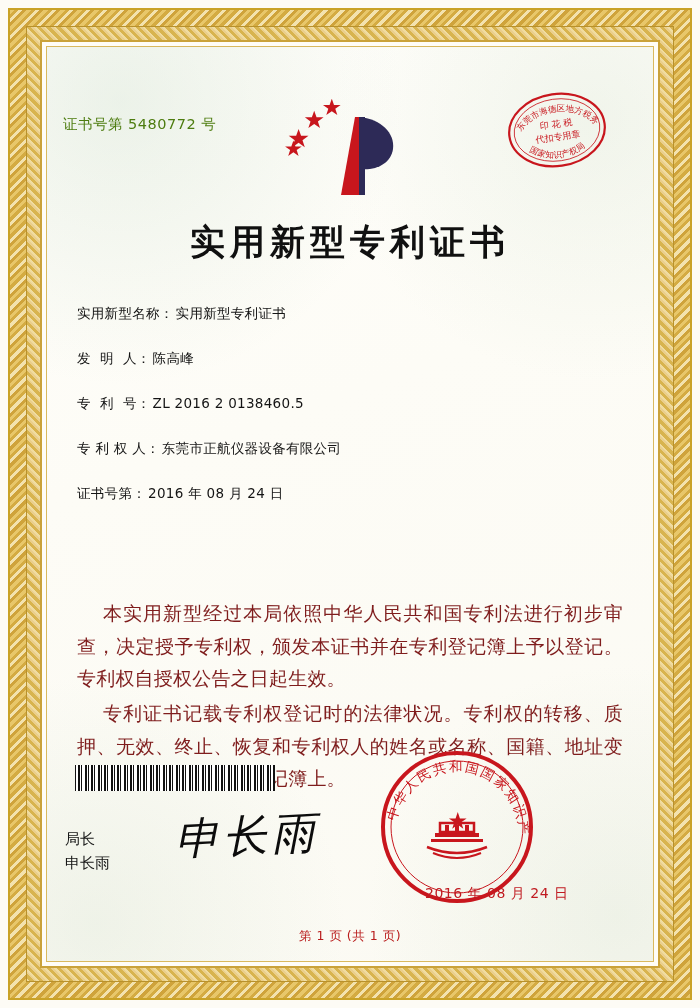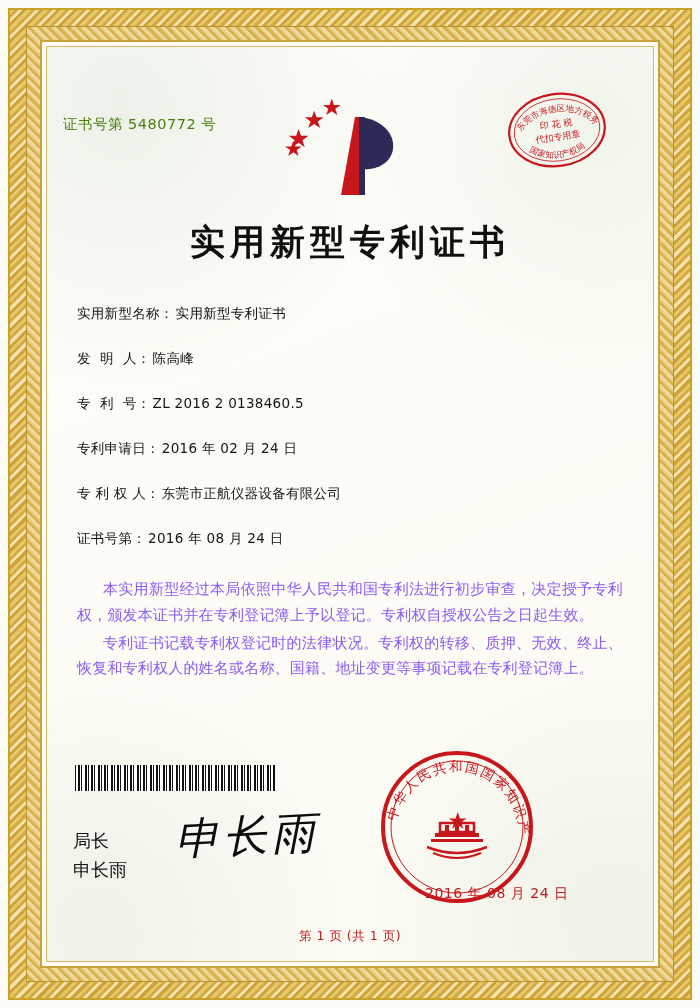--- a/index.html
+++ b/index.html
@@ -154,24 +154,24 @@
   .field-value {
     letter-spacing: 0.3px;
     margin-left: 2px;
   }
 
   
   .paragraphs {
     position: absolute;
     left: 30px;
     right: 30px;
-    top: 530px;
-    font-size: 15px;
+    top: 550px;
+    font-size: 19px;
     line-height: 1.72;
-    color: #8b5cf6;
+    color: #7f1d1d;
     text-align: justify;
   }
   .paragraphs p {
     margin: 0 0 2px 0;
     text-indent: 26px;
     letter-spacing: 0.2px;
   }
 
   
   .barcode {
@@ -184,23 +184,23 @@
       repeating-linear-gradient(90deg,
         #111 0px, #111 1px, #fff 1px, #fff 3px,
         #111 3px, #111 5px, #fff 5px, #fff 6px,
         #111 6px, #111 7px, #fff 7px, #fff 10px,
         #111 10px, #111 12px, #fff 12px, #fff 13px);
   }
 
   
   .sign-label {
     position: absolute;
-    left: 26px;
+    left: 18px;
     top: 780px;
-    font-size: 18px;
+    font-size: 15px;
     line-height: 1.6;
     color: #141414;
   }
   .signature {
     position: absolute;
     left: 128px;
     top: 760px;
     font-size: 44px;
     color: #0c0c0c;
     font-family: "DejaVu Serif", "Liberation Serif", serif;
@@ -294,24 +294,20 @@
         <span class="field-label">实用新型名称：</span>
         <span class="field-value">实用新型专利证书</span>
       </div>
       <div class="field-row">
         <span class="field-label">发  明  人：</span>
         <span class="field-value">陈高峰</span>
       </div>
       <div class="field-row">
         <span class="field-label">专  利  号：</span>
         <span class="field-value">ZL 2016 2 0138460.5</span>
-      </div>
-      <div class="field-row">
-        <span class="field-label">专利申请日：</span>
-        <span class="field-value">2016 年 02 月 24 日</span>
       </div>
       <div class="field-row">
         <span class="field-label">专 利 权 人：</span>
         <span class="field-value">东莞市正航仪器设备有限公司</span>
       </div>
       <div class="field-row">
         <span class="field-label">证书号第：</span>
         <span class="field-value">2016 年 08 月 24 日</span>
       </div>
     </div>

